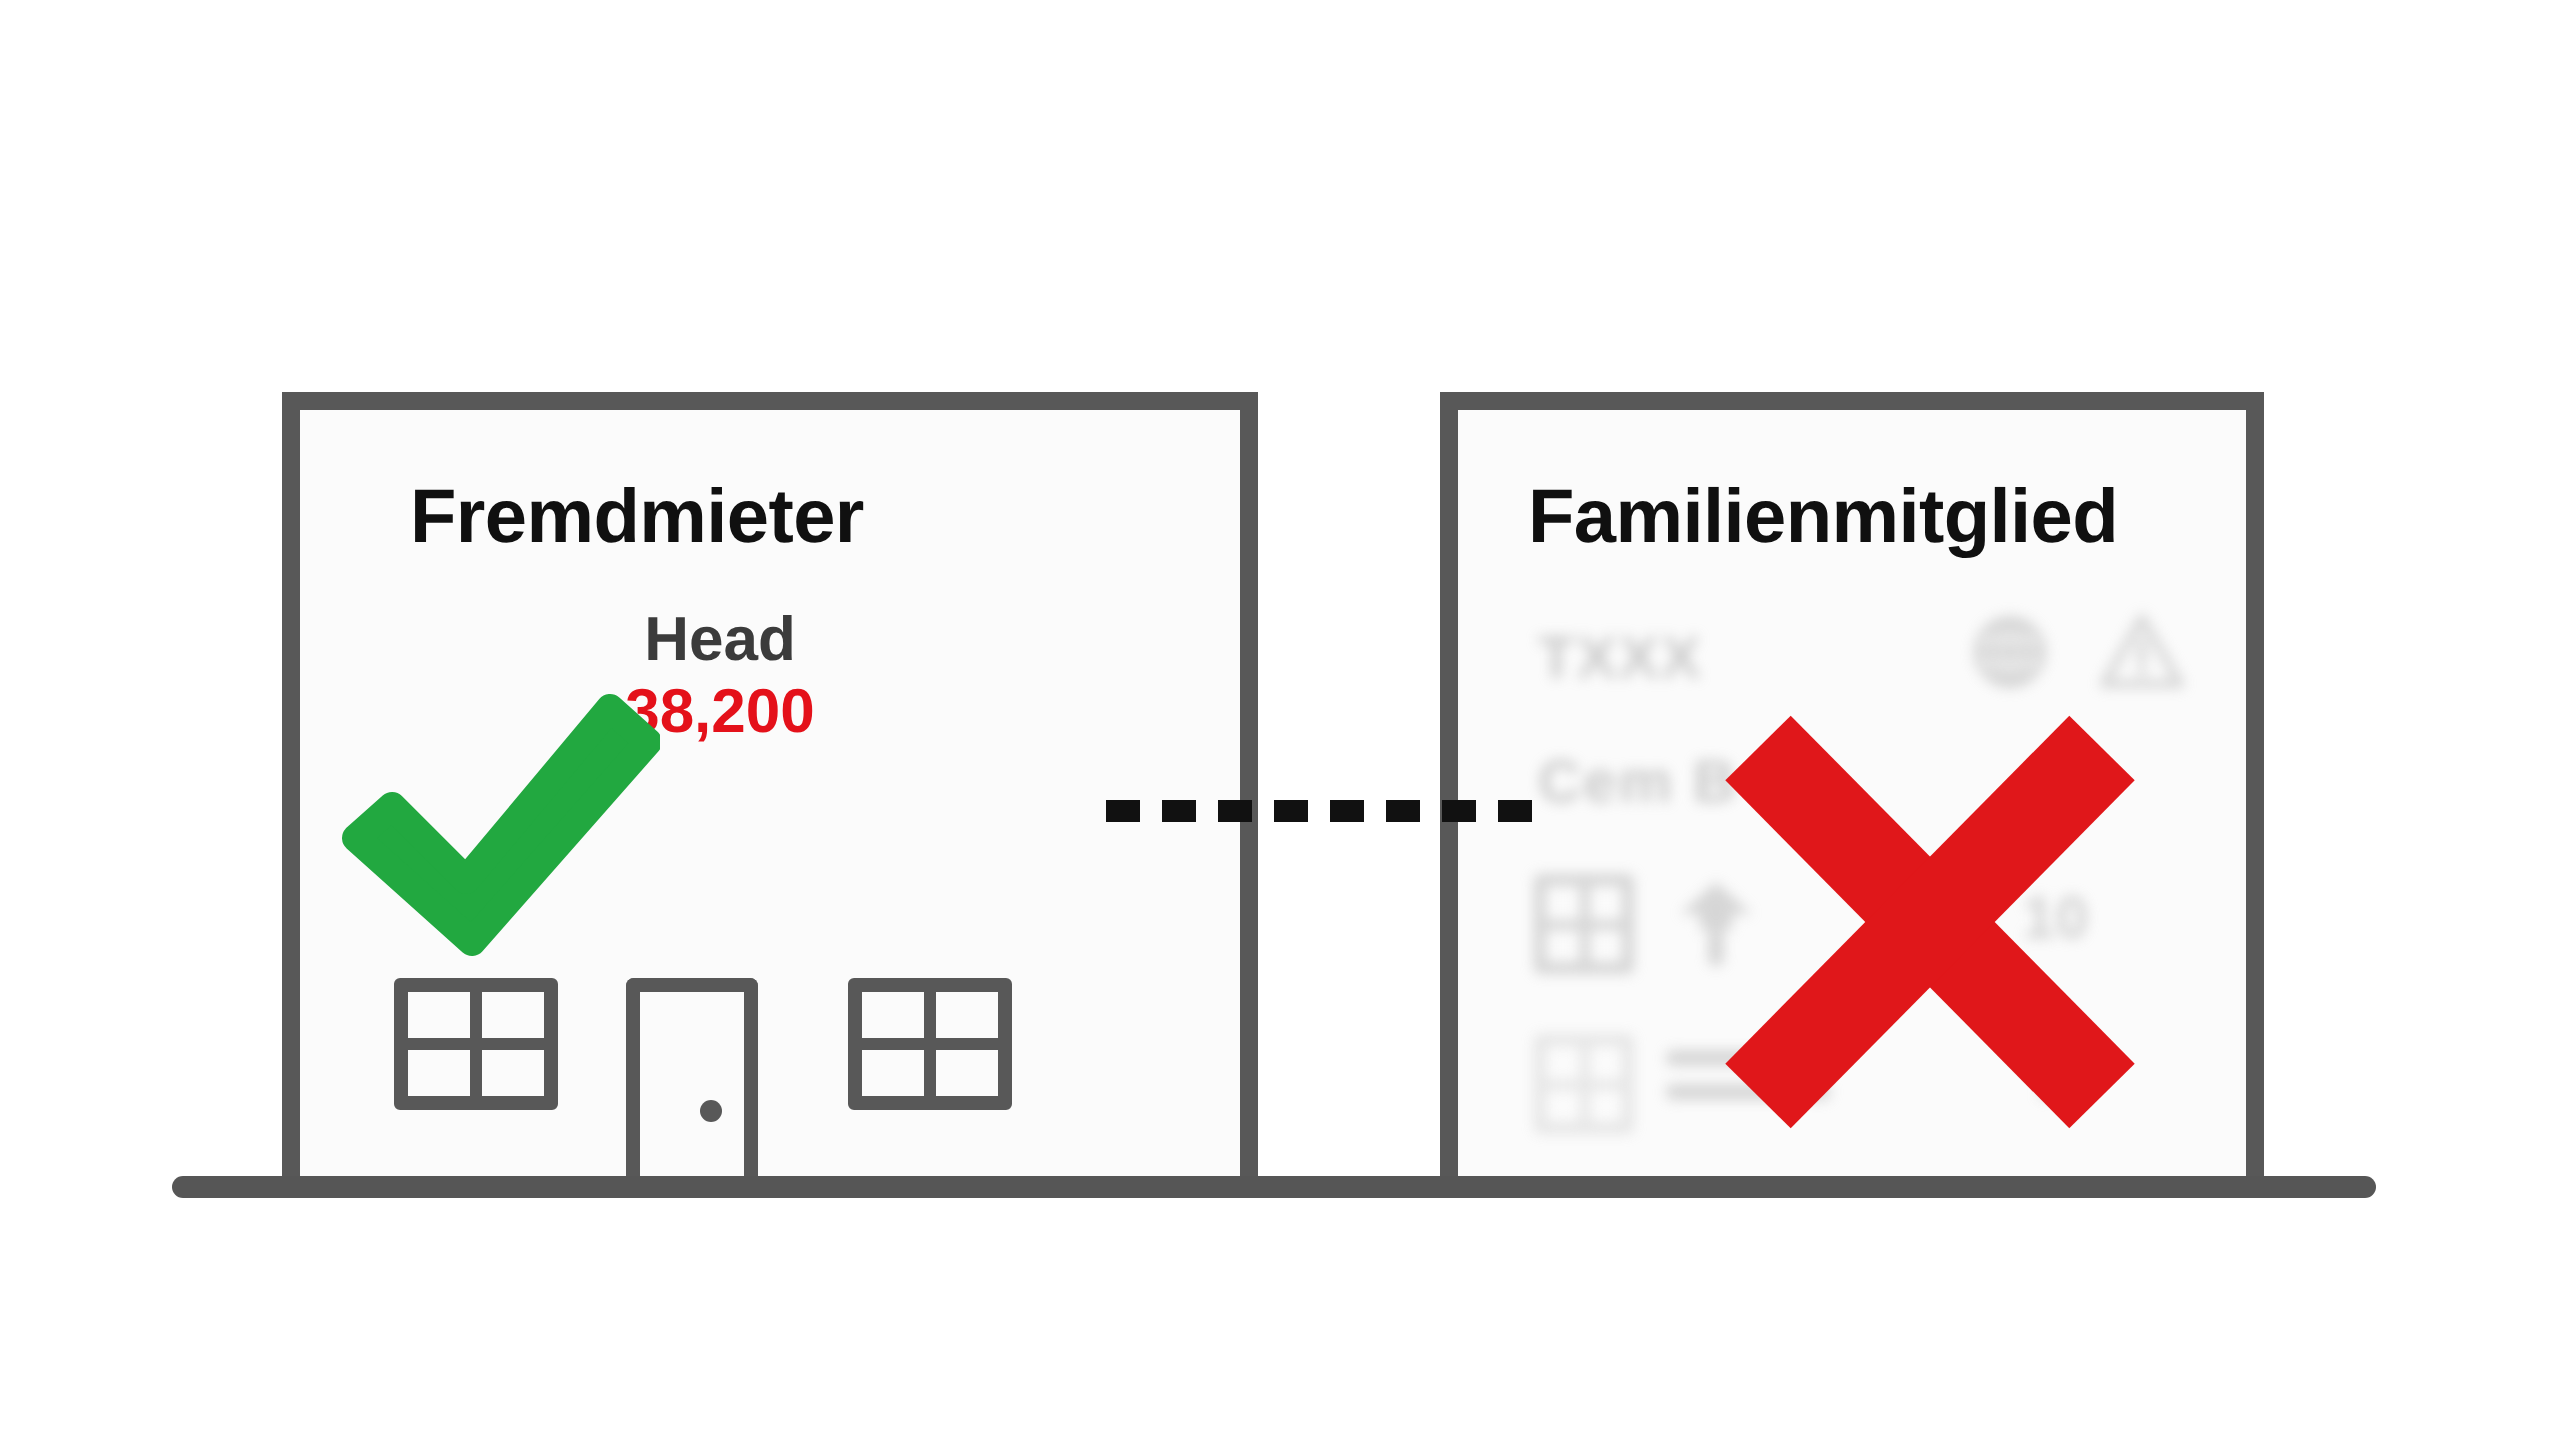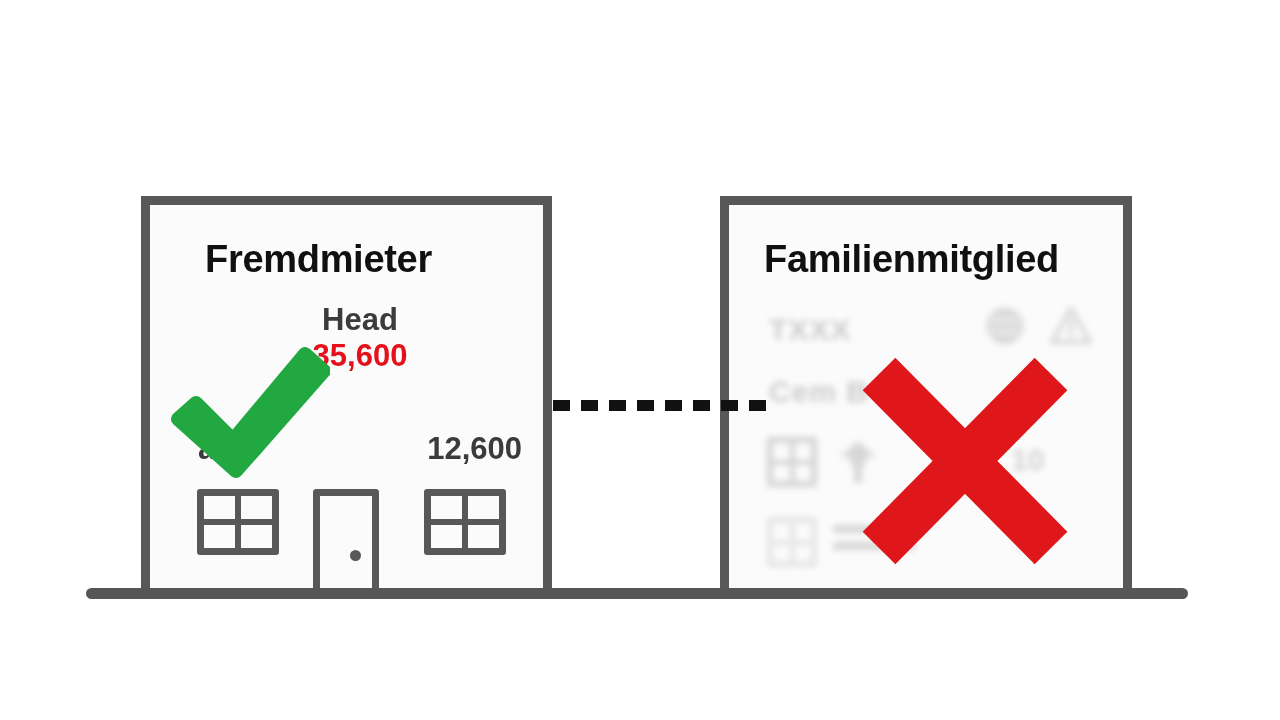--- a/index.html
+++ b/index.html
@@ -38,21 +38,21 @@
   .house {
     position: absolute;
     box-sizing: border-box;
     border: 9px solid #585858;
     background: #fbfbfb;
     border-bottom: none;
   }
   .house.left {
     left: 141px;
     top: 196px;
-    width: 411px;
+    width: 488px;
     height: 398px;
   }
   .house.right {
     left: 720px;
     top: 196px;
     width: 412px;
     height: 398px;
     text-align: right;
   }
 
@@ -264,28 +264,24 @@
 
 <div id="stage">
 
   <div class="house left">
     <div class="panel-inner">
 
       <div class="panel-title">Fremdmieter</div>
 
       <div class="row r0">
         <span class="row-label">Head</span>
-        <span class="row-value accent">35,600</span>
+        <span class="row-value accent">38,200</span>
       </div>
 
 
-      <div class="row r2">
-        <span class="row-label">ao</span>
-        <span class="row-value">12,600</span>
-      </div>
 
       <div class="facade">
         <div class="window w-left"></div>
         <div class="door">
           <div class="door-knob"></div>
         </div>
         <div class="window w-right"></div>
       </div>
 
     </div>

